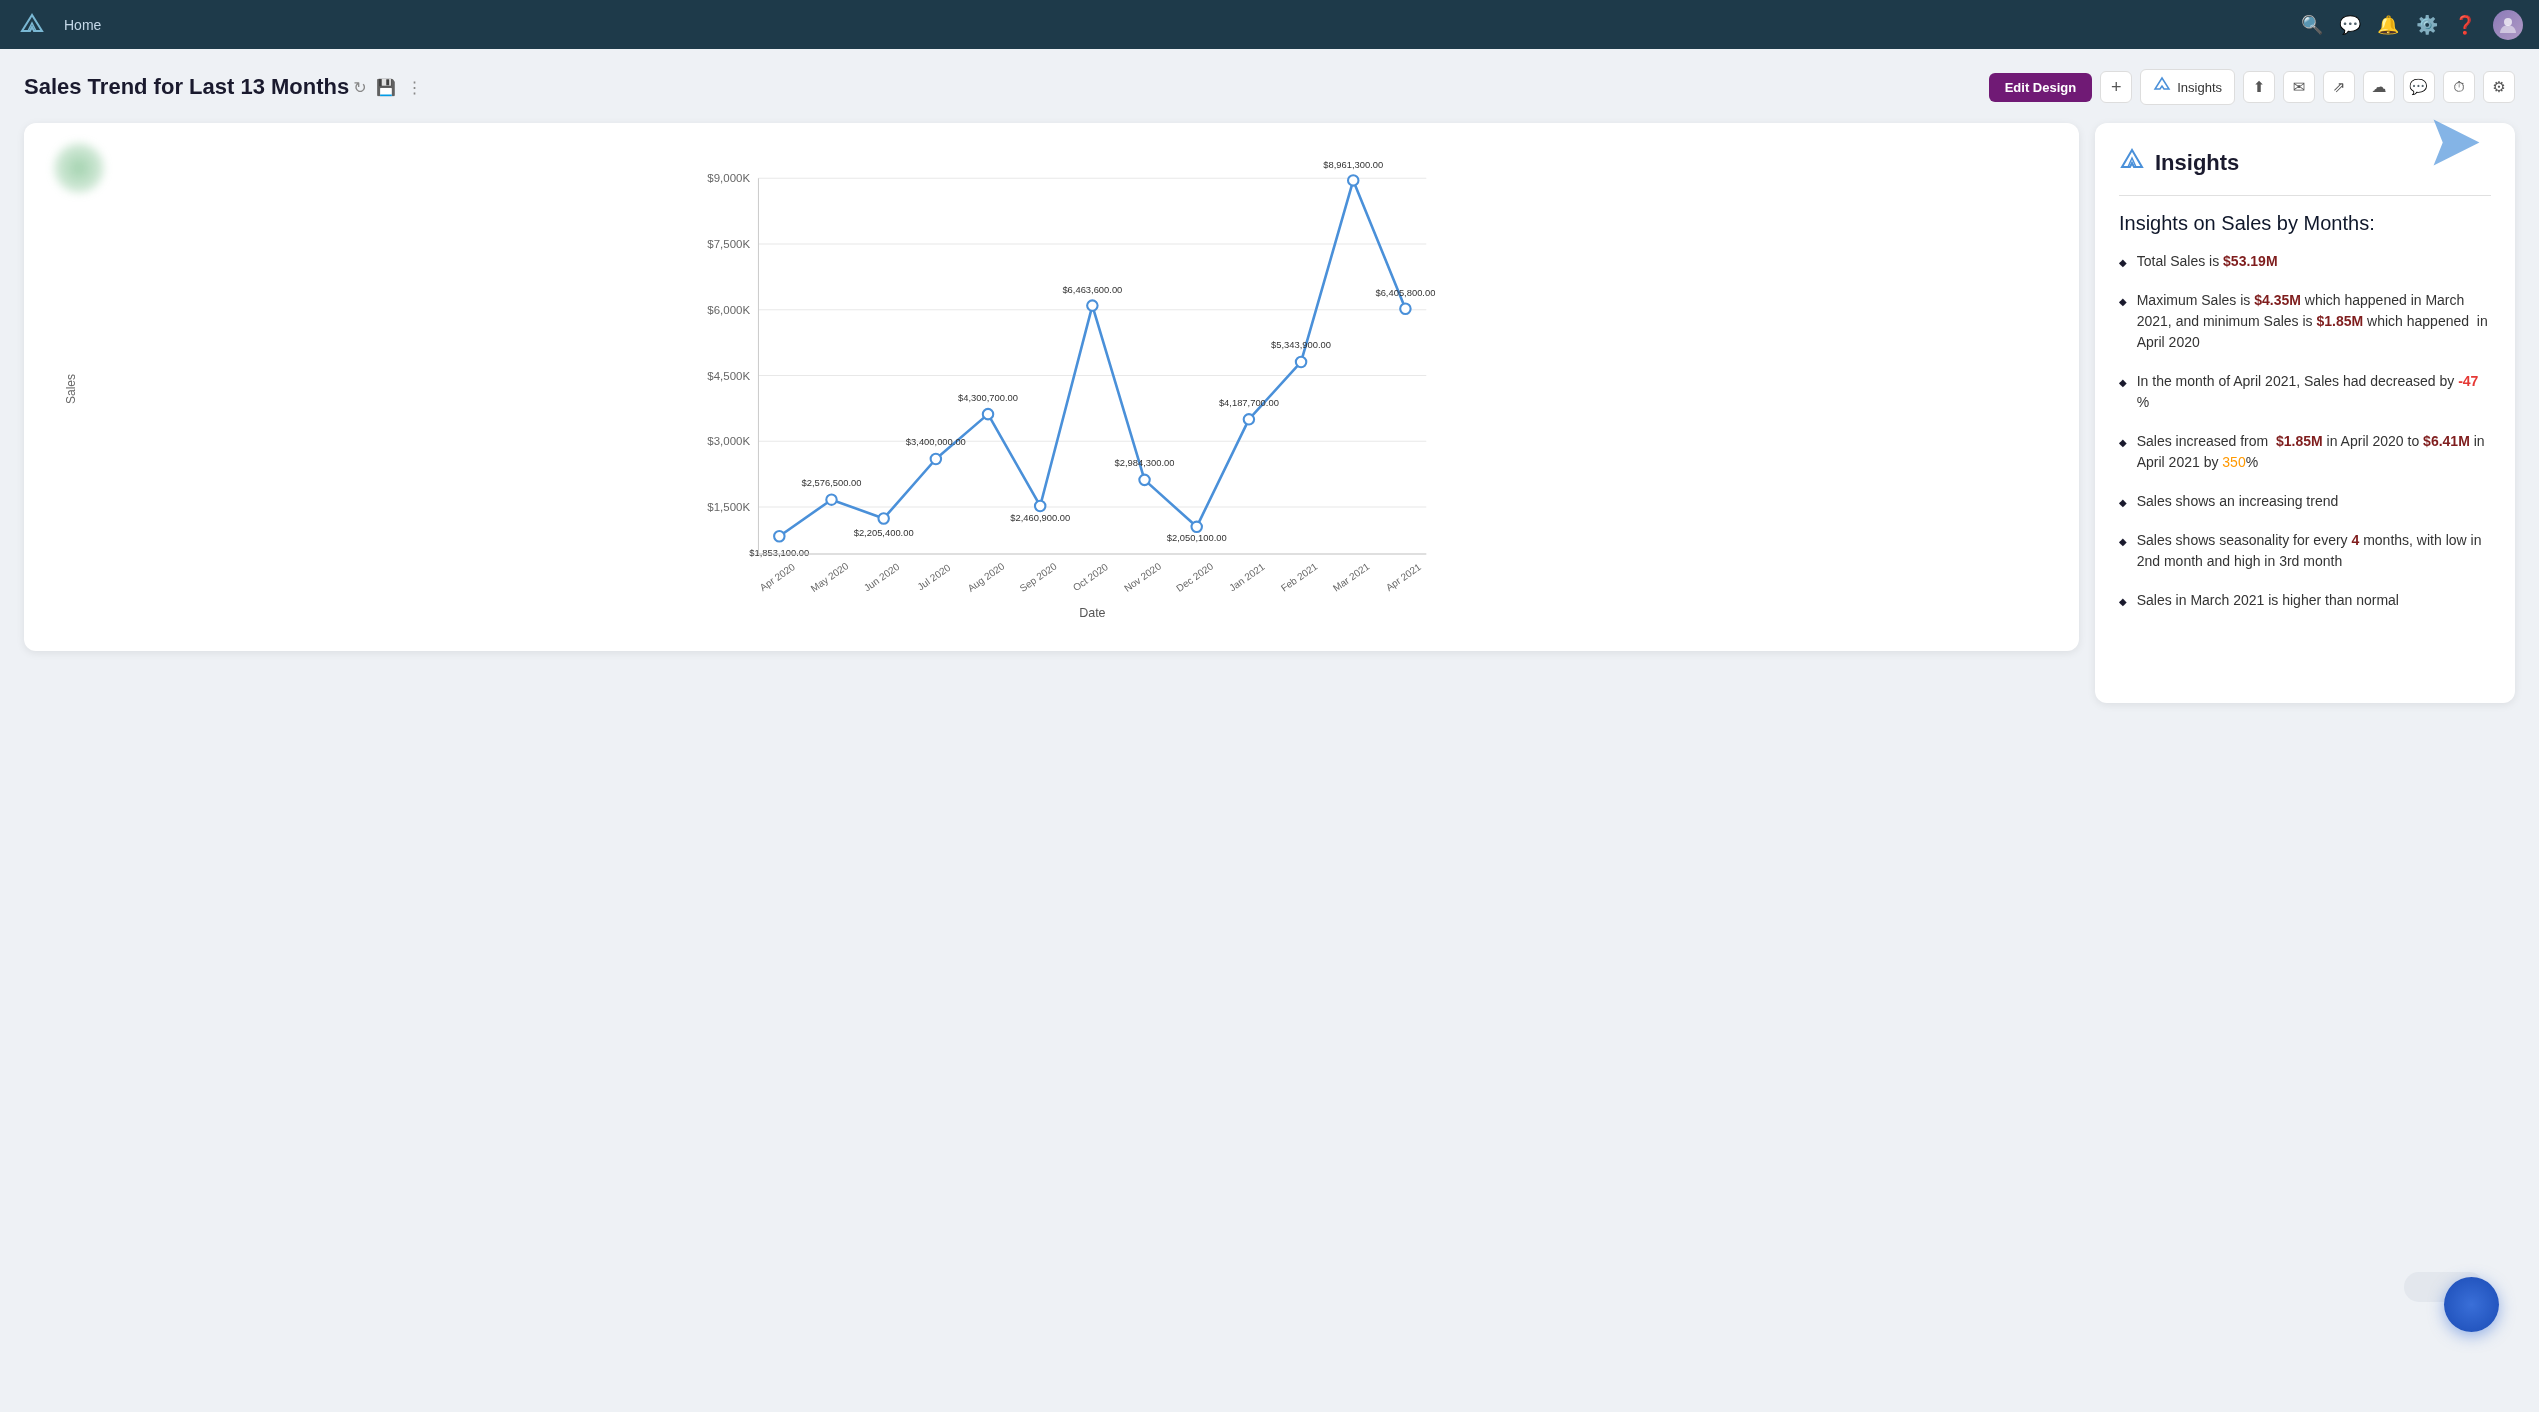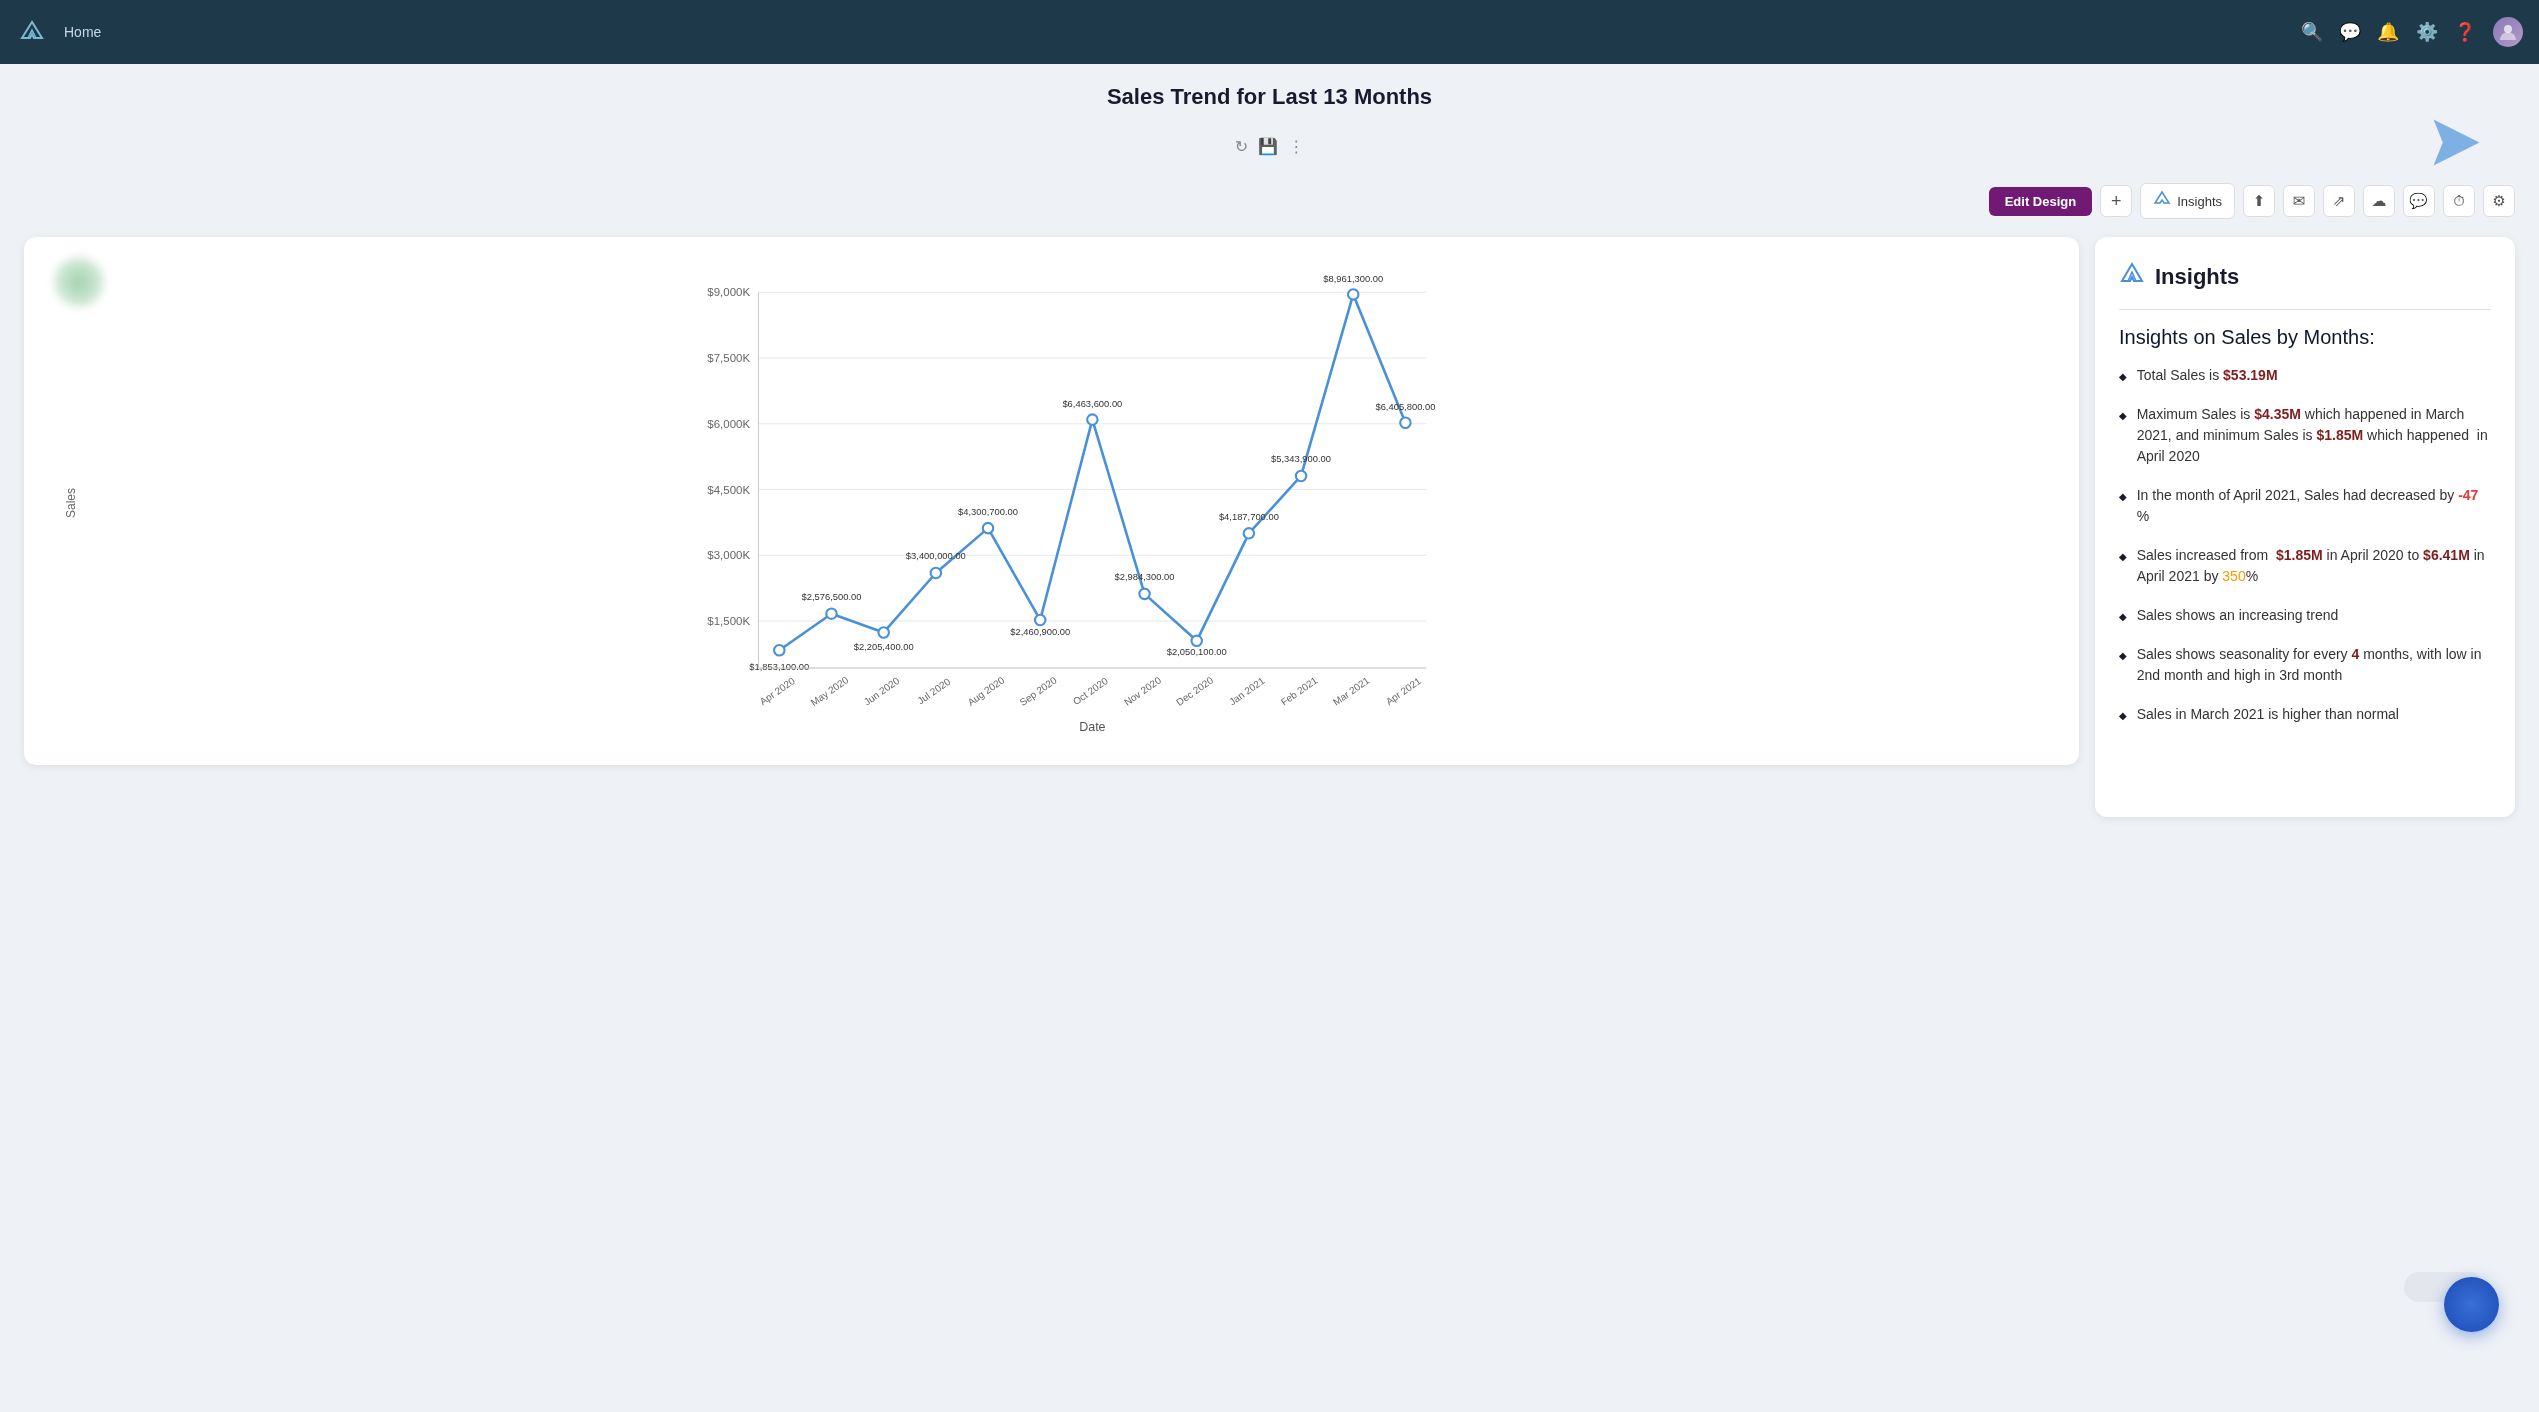--- a/index.html
+++ b/index.html
@@ -7,21 +7,21 @@
       font-family: -apple-system, BlinkMacSystemFont, 'Segoe UI', sans-serif;
       background: #e8edf2;
       min-height: 100vh;
       display: flex;
       flex-direction: column;
     }
 
     
     .topnav {
       background: #1e3a4a;
-      height: 64px;
+      height: 49px;
       display: flex;
       align-items: center;
       padding: 0 16px;
       gap: 12px;
     }
     .topnav-logo {
       width: 32px;
       height: 32px;
       display: flex;
       align-items: center;
@@ -61,22 +61,21 @@
       flex: 1;
       padding: 20px 24px;
       background: #eef1f5;
     }
 
     
     .page-header {
       display: flex;
       align-items: center;
       margin-bottom: 18px;
-      gap: 27px;
-      flex-direction: column;
+      gap: 4px;
     }
     .page-title {
       font-size: 22px;
       font-weight: 700;
       color: #1a1a2e;
     }
     .header-icons {
       display: flex;
       align-items: center;
       gap: 10px;

